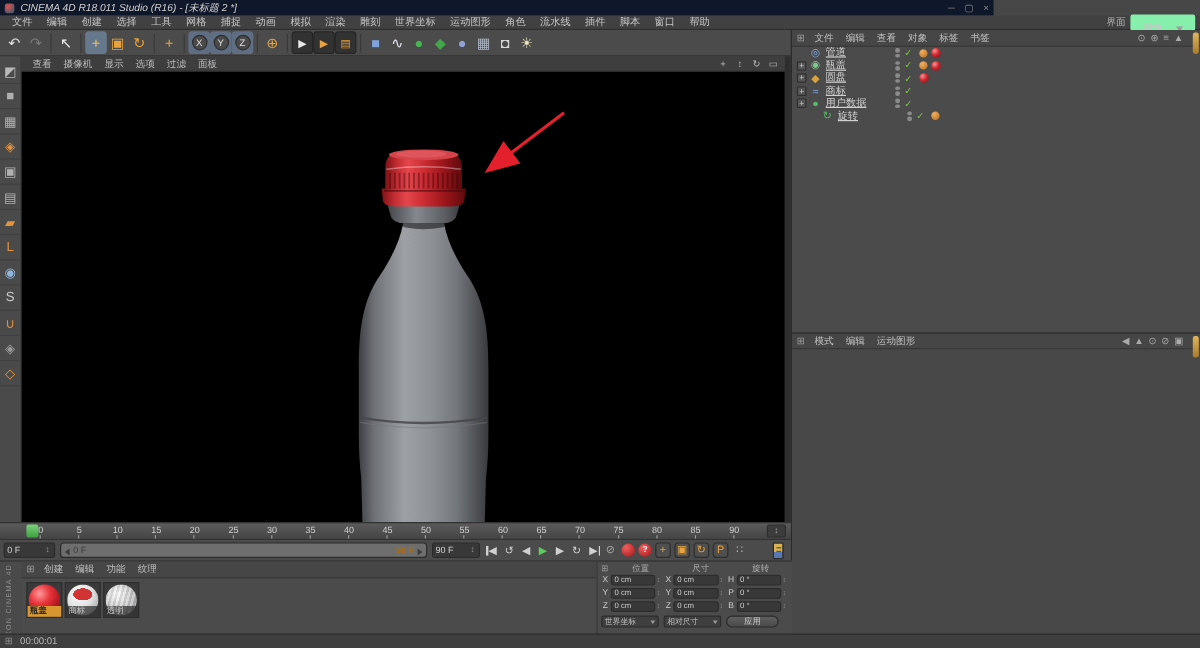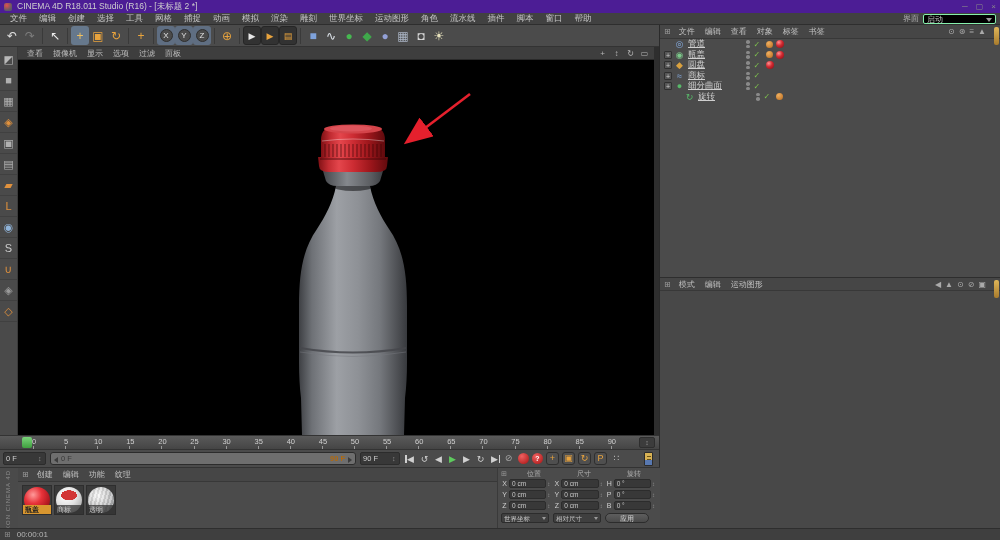--- a/index.html
+++ b/index.html
@@ -3,31 +3,31 @@
 <meta charset="utf-8">
 <style>
   * { margin:0; padding:0; box-sizing:border-box; }
   html,body { background:#222; }
   #app {
     position:relative; width:1000px; height:540px; overflow:hidden;
     background:#474747; font-family:"Liberation Sans","DejaVu Sans",sans-serif;
     color:#c8c8c8; user-select:none;
   }
   
-  #titlebar { position:absolute; top:0; left:0; width:1000px; height:13px; background:#4c1d95; display:flex; align-items:center; padding:0 4px; }
+  #titlebar { position:absolute; top:0; left:0; width:828px; height:13px; background:#0f172a; display:flex; align-items:center; padding:0 4px;font-style:italic; }
   #app-icon { width:8px; height:8px; border-radius:2px; background:radial-gradient(circle at 35% 30%,#e05050,#5a5a66 70%); margin-right:5px; }
   #win-title { font-size:8.5px; color:#cfcfcf; white-space:nowrap; }
   #win-controls { margin-left:auto; display:flex; gap:8px; }
   #win-controls span { font-size:8px; color:#8a8a8a; cursor:pointer; }
   
   #menubar { position:absolute; top:13px; left:0; width:1000px; height:12px; background:#414141; border-bottom:1px solid #2e2e2e; display:flex; align-items:center; padding:0 4px; }
   .menu-item { font-size:8.5px; color:#c5c5c5; padding:0 6px; cursor:pointer; white-space:nowrap; }
   #layout-box { margin-left:auto; display:flex; align-items:center; gap:4px; }
   #layout-label { font-size:8px; color:#b0b0b0; }
-  #layout-select { width:73px; height:10px; background:#000000; border:1px solid #86efac; border-radius:2px; font-size:8px; color:#c5c5c5; padding:0 3px; position:relative; line-height:9px; }
+  #layout-select { width:54px; height:10px; background:#4c1d95; border:7px solid #86efac; border-radius:2px; font-size:8px; color:#c5c5c5; padding:0 3px; position:relative; line-height:9px; }
   #layout-select::after { content:""; position:absolute; right:3px; top:3px; border-left:3px solid transparent; border-right:3px solid transparent; border-top:4px solid #9a9a9a; }
   
   #toolbar { position:absolute; top:25px; left:0; width:659px; height:22px; background:#4b4b4b; border-bottom:1px solid #333; display:flex; align-items:center; padding:0 3px; }
   .tb-wrap { display:flex; align-items:center; }
   .tbtn { width:18px; height:19px; display:flex; align-items:center; justify-content:center; border-radius:3px; cursor:pointer; }
   .tbtn .glyph { font-size:12px; line-height:18px; }
   .tbtn.sel { background:#66788c; }
   .tbtn.axis { background:#5f6e82; }
   .tbtn.axis .glyph { width:13px; height:13px; line-height:12px; font-size:8px; text-align:center; border:1px solid #2f2f2f; border-radius:50%; background:#4a4a4a; display:inline-block; }
   .tbtn.clap { background:#323232; border:1px solid #262626; }
@@ -524,21 +524,21 @@
             <i></i>
           </span>
           <span class="om-check">✓</span>
 
         </div>
 
         <div class="om-row">
           <span class="om-exp">+</span>
 
           <span class="om-icon" style="color: rgb(88, 184, 105);">●</span>
-          <span class="om-label">细分曲面</span>
+          <span class="om-label">用户数据</span>
           <span class="om-vis">
             <i></i>
             <i></i>
           </span>
           <span class="om-check">✓</span>
 
         </div>
 
         <div class="om-row">
           <span class="om-exp"></span>

